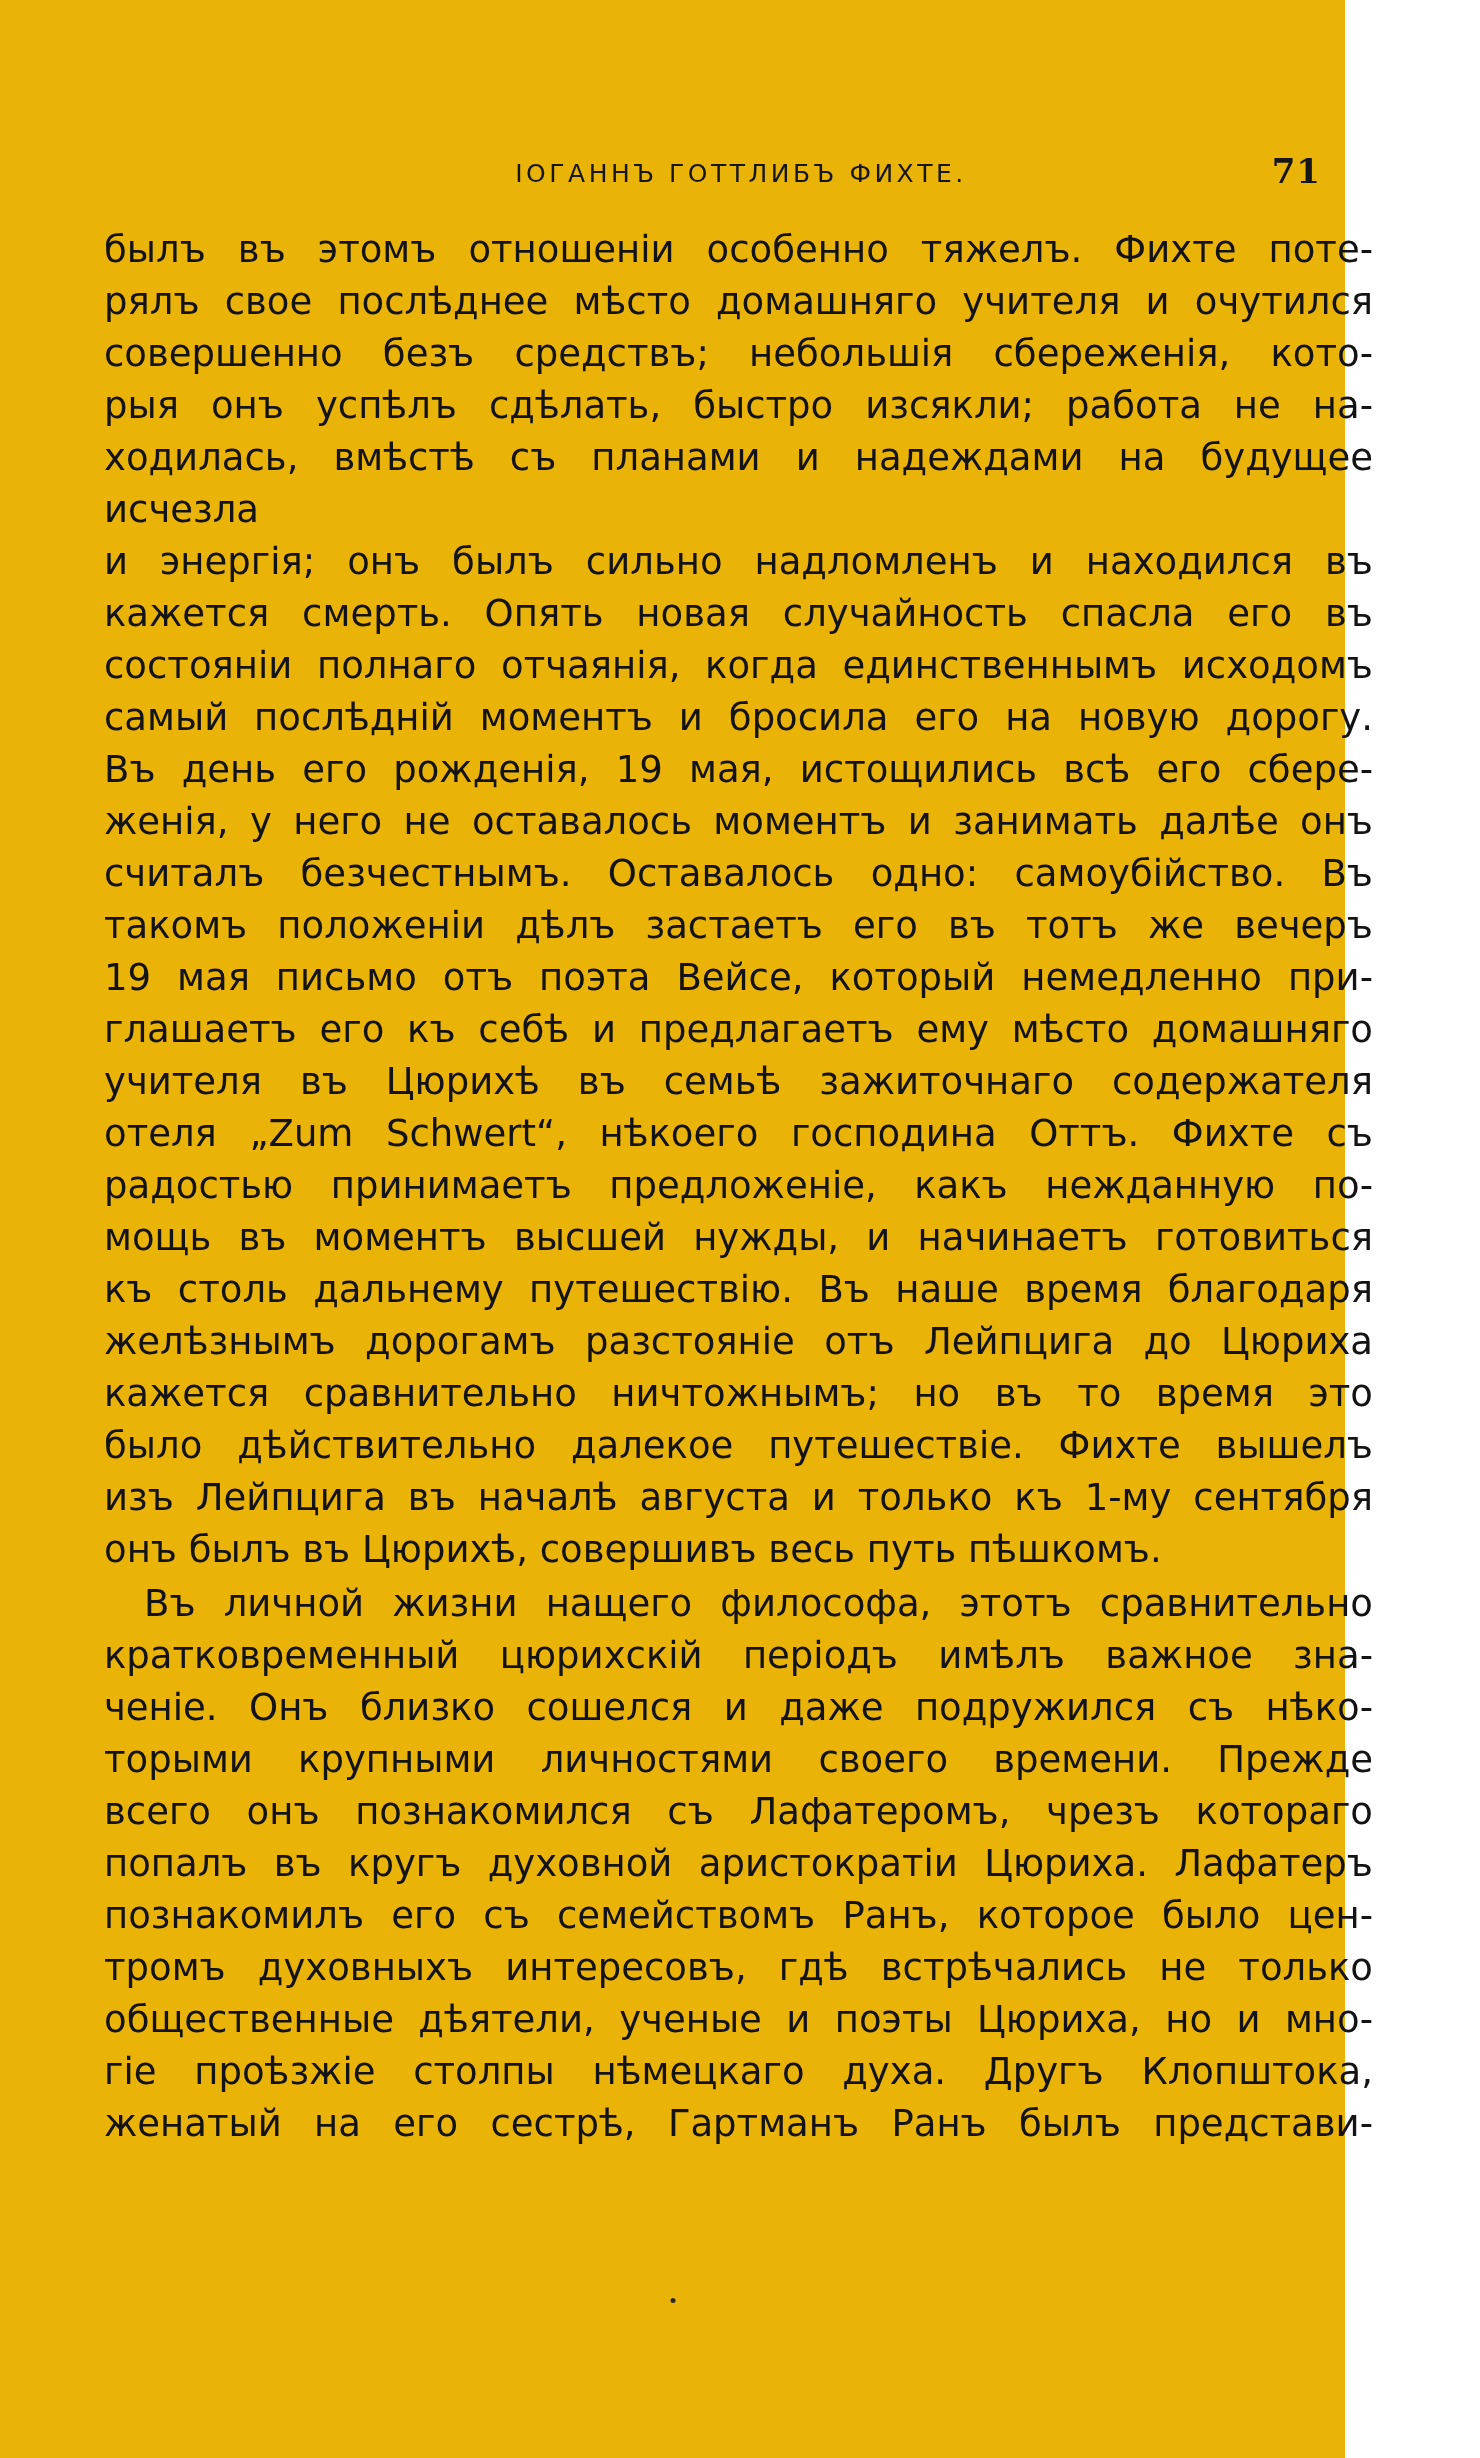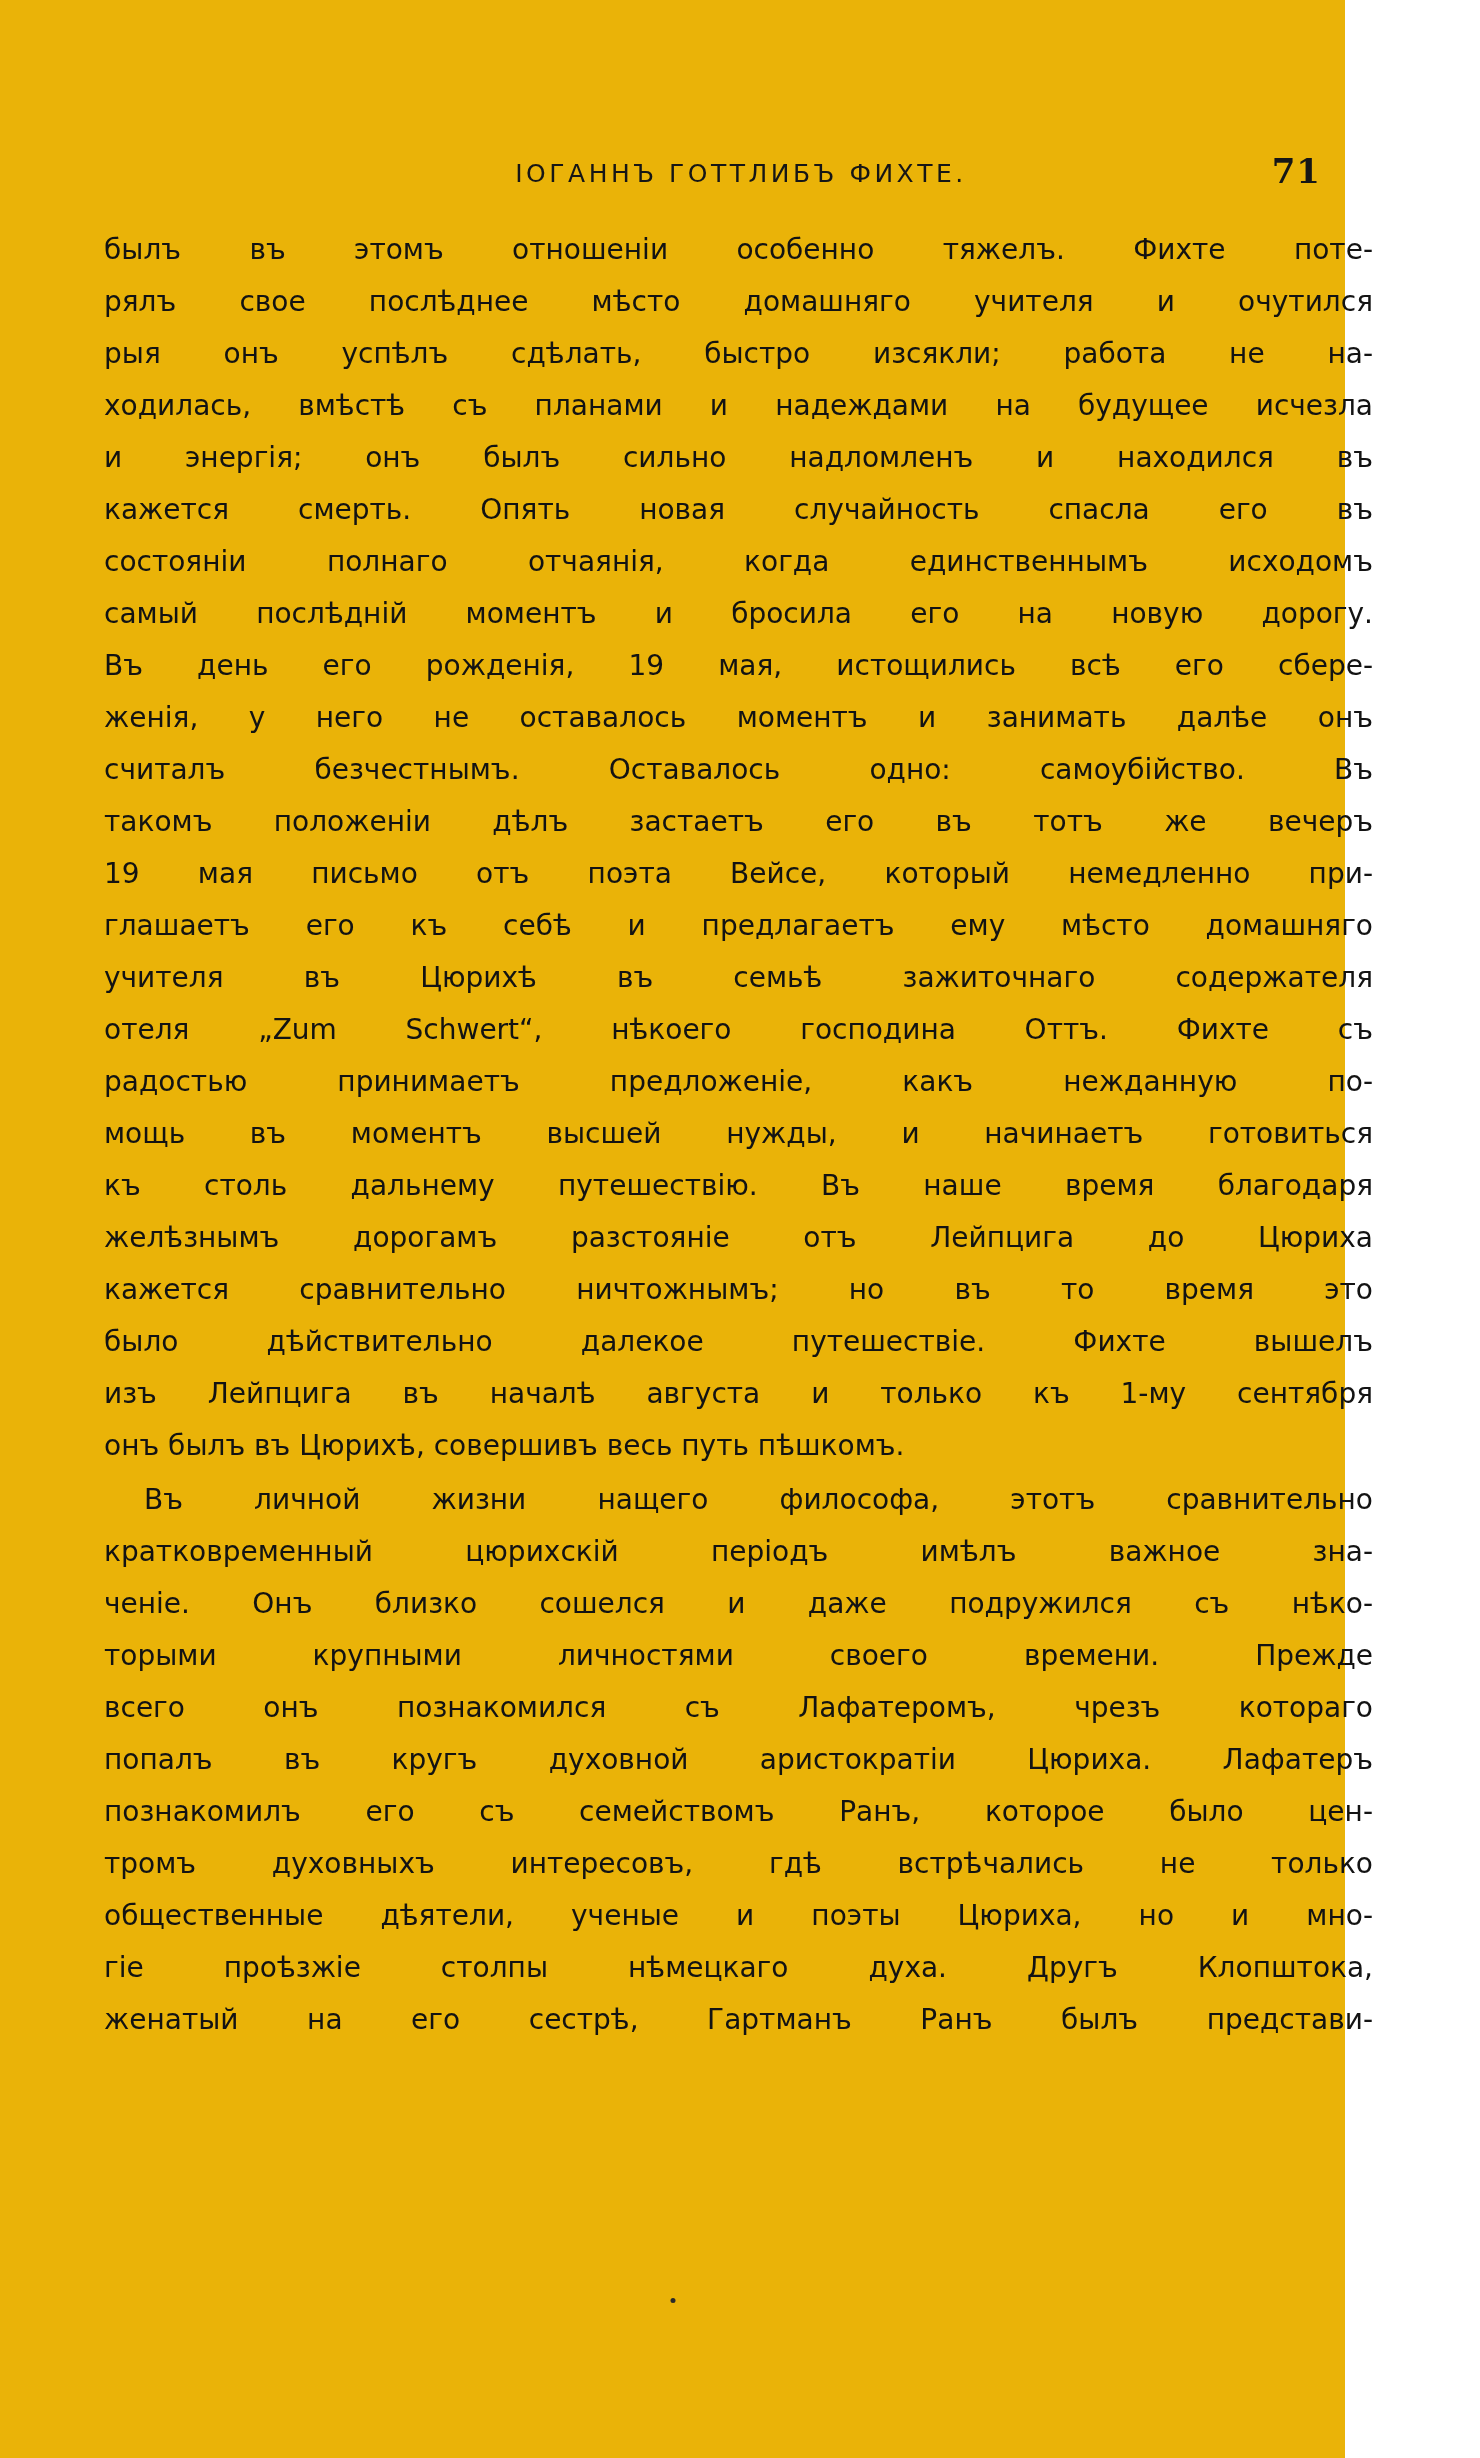--- a/index.html
+++ b/index.html
@@ -59,21 +59,21 @@
   }
   .para {
     margin: 0;
     padding: 0;
   }
   .para + .para {
     margin-top: 2px;
   }
   .line {
     font-family: "DejaVu Sans", sans-serif;
-    font-size: 28px;
+    font-size: 37px;
     line-height: 52px;
     color: #131313;
     white-space: nowrap;
     display: block;
     text-align: justify;
   }
   
   .line.j {
     text-align: justify;
     text-align-last: justify;
@@ -105,20 +105,21 @@
   <div class="header">
     <div class="running-title">ІОГАННЪ ГОТТЛИБЪ ФИХТЕ.</div>
   </div>
   <div class="folio">71</div>
 
   <div class="body-text">
 
     <div class="para">
       <span class="line j">былъ въ этомъ отношеніи особенно тяжелъ. Фихте поте-</span>
       <span class="line j">рялъ свое послѣднее мѣсто домашняго учителя и очутился</span>
+      <span class="line j">совершенно безъ средствъ; небольшія сбереженія, кото-</span>
       <span class="line j">рыя онъ успѣлъ сдѣлать, быстро изсякли; работа не на-</span>
       <span class="line j">ходилась, вмѣстѣ съ планами и надеждами на будущее исчезла</span>
       <span class="line j">и энергія; онъ былъ сильно надломленъ и находился въ</span>
       <span class="line j">кажется смерть. Опять новая случайность спасла его въ</span>
       <span class="line j">состояніи полнаго отчаянія, когда единственнымъ исходомъ</span>
       <span class="line j">самый послѣдній моментъ и бросила его на новую дорогу.</span>
       <span class="line j">Въ день его рожденія, 19 мая, истощились всѣ его сбере-</span>
       <span class="line j">женія, у него не оставалось моментъ и занимать далѣе онъ</span>
       <span class="line j">считалъ безчестнымъ. Оставалось одно: самоубійство. Въ</span>
       <span class="line j">такомъ положеніи дѣлъ застаетъ его въ тотъ же вечеръ</span>

